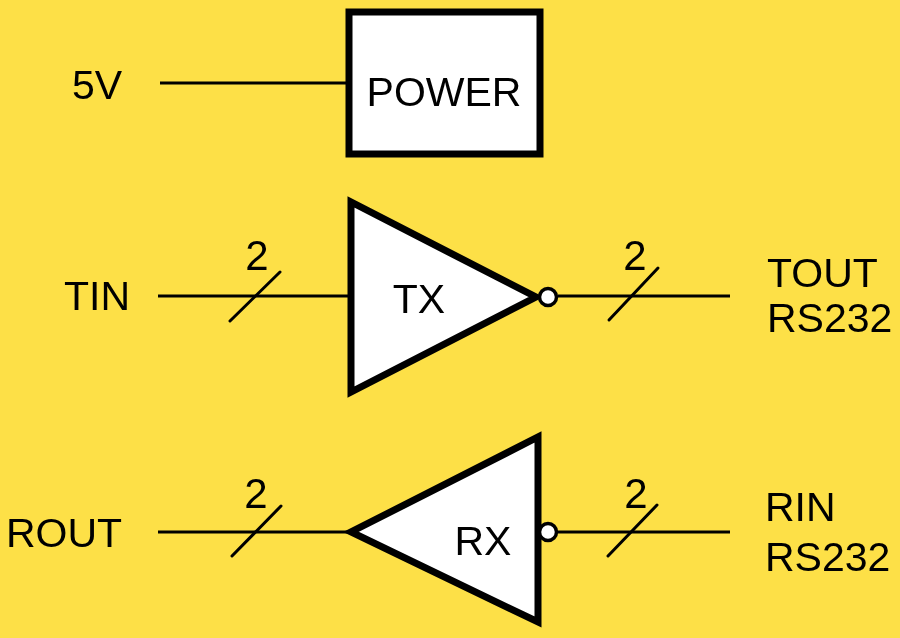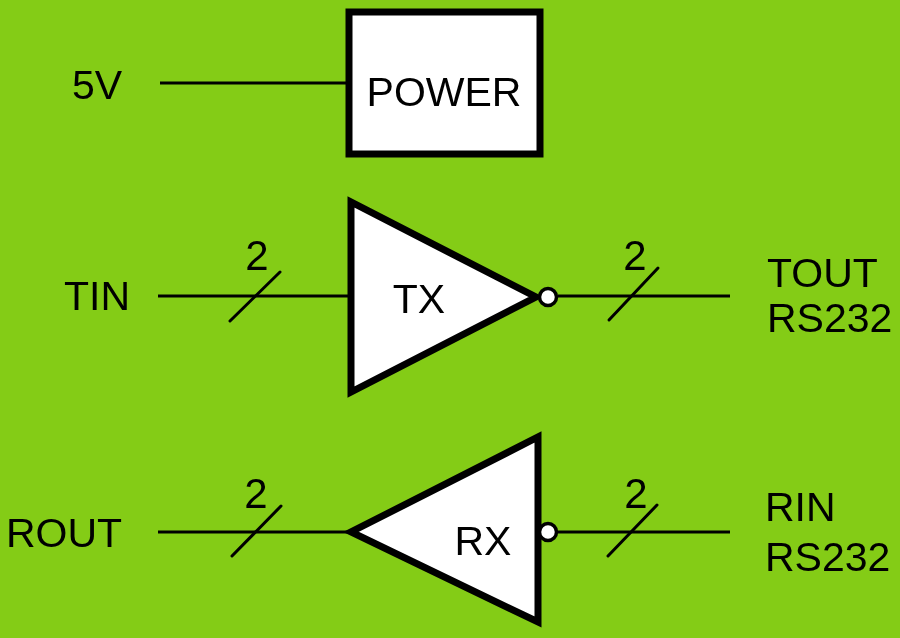--- a/index.html
+++ b/index.html
@@ -4,21 +4,21 @@
 <style>
   html, body {
     margin: 0;
     padding: 0;
     background: #ffffff;
   }
   .stage {
     position: relative;
     width: 900px;
     height: 638px;
-    background: #84cc16;
+    background: #fde047;
     overflow: hidden;
   }
   svg {
     display: block;
   }
   text {
     font-family: "Liberation Sans", "DejaVu Sans", sans-serif;
     fill: #000000;
   }
   .lbl {

